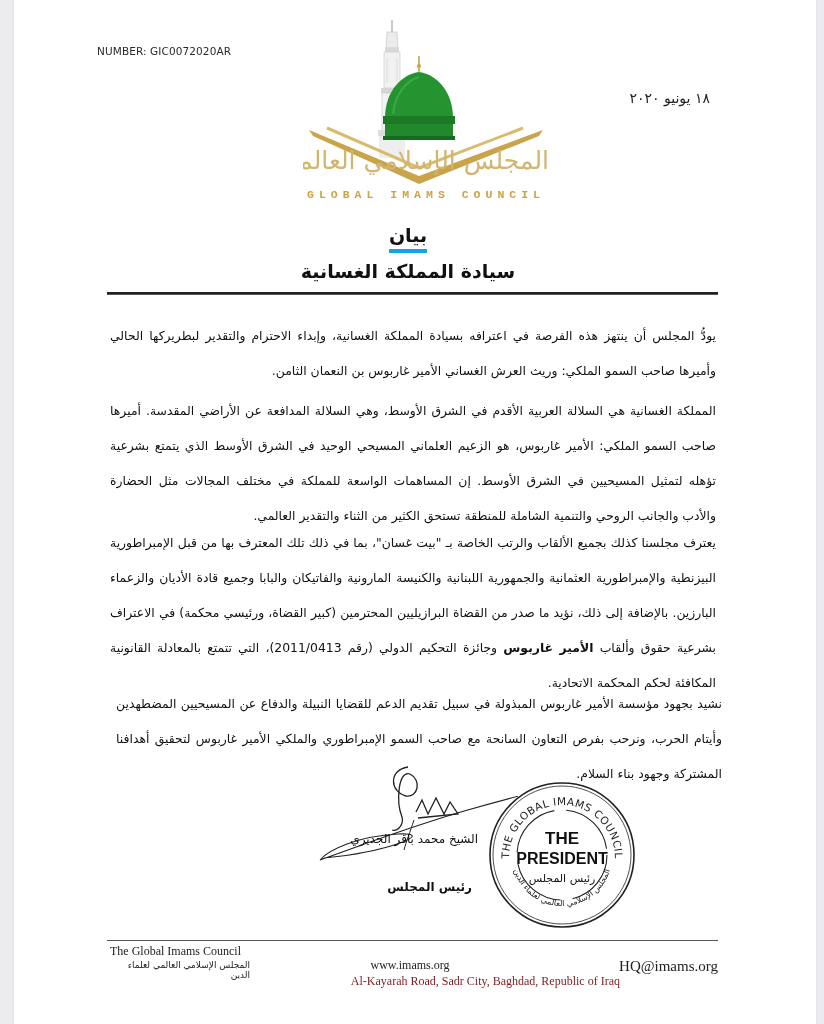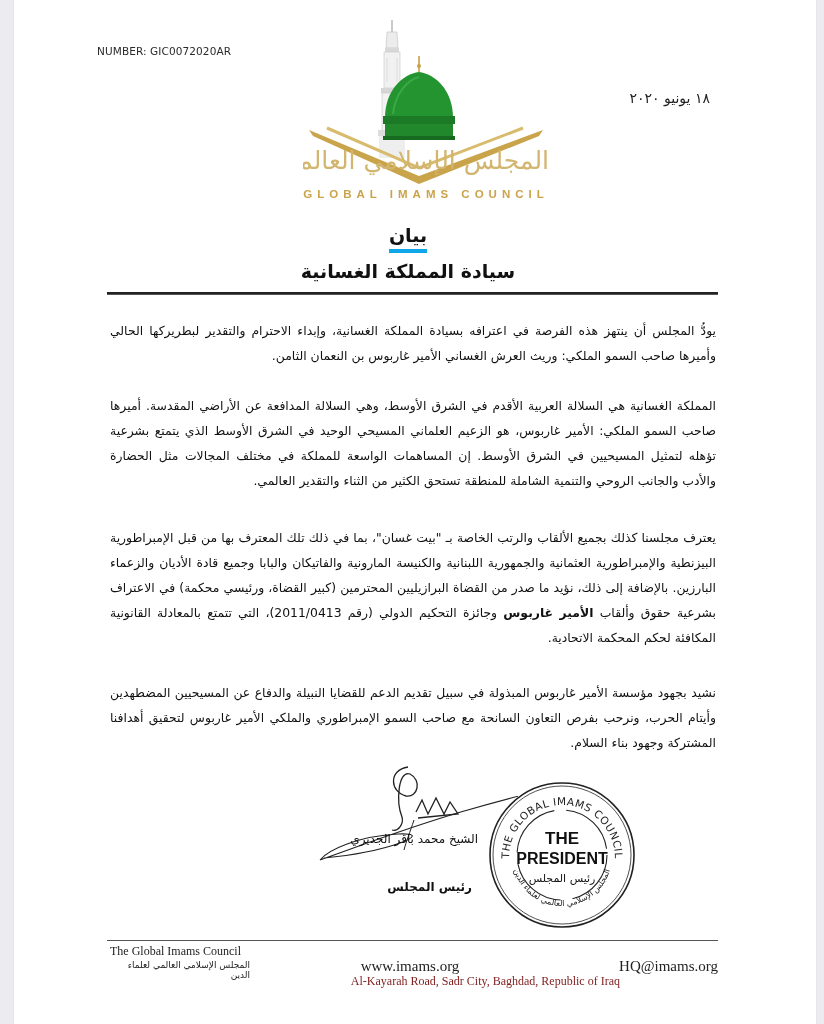--- a/index.html
+++ b/index.html
@@ -20,21 +20,21 @@
     font-family:"DejaVu Sans", sans-serif; font-size:10.5px; color:#2a2a2a;
     letter-spacing:0.1px;
   }
   .date {
     position:absolute; left:590px; top:90px; width:120px; text-align:right;
     direction:rtl; font-family:"DejaVu Sans", sans-serif; font-size:14px; color:#222;
   }
   .logo { position:absolute; left:303px; top:18px; width:246px; height:192px; }
   .logo-wordmark {
     position:absolute; left:0; top:170px; width:246px; text-align:center;
-    font-family:Liberation Sans, sans-serif; font-size:11.5px; letter-spacing:5px;
+    font-family:Liberation Mono, monospace; font-size:11.5px; letter-spacing:5px;
     color:#c9a44b; font-weight:bold;
   }
   .logo-arabic {
     position:absolute; left:0; top:128px; width:246px; text-align:center;
     direction:rtl; font-family:"DejaVu Serif", serif; font-size:25px; color:#d2b56e;
     letter-spacing:-1px; white-space:nowrap; overflow:hidden;
   }
   .title-block { position:absolute; left:100px; top:222px; width:616px; text-align:center; direction:rtl; }
   .title-main {
     display:inline-block; font-family:"DejaVu Sans", sans-serif; font-weight:bold; font-size:19px;
@@ -43,21 +43,21 @@
   .title-sub {
     display:block; margin-top:4px; font-family:"DejaVu Sans", sans-serif; font-weight:bold; font-size:19px; line-height:28px;
   }
   .rule-top {
     position:absolute; left:107px; top:292px; width:611px; height:0;
     border-top:2px solid #222; border-bottom:1px solid #555;
   }
   .body-text {
     position:absolute; left:110px; width:606px;
     direction:rtl; text-align:justify; text-align-last:right;
-    font-family:"DejaVu Sans", sans-serif; font-size:12.4px; line-height:25px; color:#111;
+    font-family:"DejaVu Sans", sans-serif; font-size:12.4px; line-height:35px; color:#111;
   }
   .p1 { top:318px; }
   .p2 { top:393px; }
   .p3 { top:525px; }
   .p4 { top:680px; }
   .body-text b { font-weight:bold; }
   .signature { position:absolute; left:318px; top:762px; width:200px; height:100px; }
   .signer-name {
     position:absolute; left:318px; top:832px; width:160px; text-align:right; direction:rtl;
     font-family:"DejaVu Sans", sans-serif; font-size:12px;
@@ -65,21 +65,21 @@
   .signer-title {
     position:absolute; left:318px; top:880px; width:154px; text-align:right; direction:rtl;
     font-family:"DejaVu Sans", sans-serif; font-size:12px; font-weight:bold;
   }
   .stamp { position:absolute; left:487px; top:780px; width:150px; height:150px; }
   .rule-bottom {
     position:absolute; left:107px; top:940px; width:611px; height:0; border-top:1px solid #555;
   }
   .footer-org-en { position:absolute; left:110px; top:944px; font-family:"Liberation Serif", serif; font-size:12px; color:#222; }
   .footer-org-ar { position:absolute; left:110px; top:960px; width:140px; direction:rtl; text-align:right; font-family:"DejaVu Sans", sans-serif; font-size:9px; color:#222; }
-  .footer-web { position:absolute; left:330px; top:958px; width:160px; text-align:center; font-family:"Liberation Serif", serif; font-size:15px; color:#222; }
+  .footer-web { position:absolute; left:330px; top:958px; width:160px; text-align:center; font-family:"Liberation Serif", serif; font-size:12px; color:#222; }
   .footer-email { position:absolute; left:600px; top:958px; width:118px; text-align:right; font-family:"Liberation Serif", serif; font-size:15px; color:#222; }
   .footer-address { position:absolute; left:200px; top:974px; width:420px; text-align:right; font-family:"Liberation Serif", serif; font-size:12px; color:#7f1d1d; }
 </style>
 </head>
 <body>
 
 <div class="sheet"></div>
 
 <div class="ref-number">NUMBER: GIC0072020AR</div>
 
@@ -123,21 +123,21 @@
 <div class="title-block">
   <span class="title-main">بيان</span>
   <span class="title-sub">سيادة المملكة الغسانية</span>
 </div>
 
 <div class="rule-top"></div>
 
 <p class="body-text p1" style="margin:0">يودُّ المجلس أن ينتهز هذه الفرصة في اعترافه بسيادة المملكة الغسانية، وإبداء الاحترام والتقدير لبطريركها الحالي وأميرها صاحب السمو الملكي: وريث العرش الغساني الأمير غاربوس بن النعمان الثامن.</p>
 <p class="body-text p2" style="margin:0">المملكة الغسانية هي السلالة العربية الأقدم في الشرق الأوسط، وهي السلالة المدافعة عن الأراضي المقدسة. أميرها صاحب السمو الملكي: الأمير غاربوس، هو الزعيم العلماني المسيحي الوحيد في الشرق الأوسط الذي يتمتع بشرعية تؤهله لتمثيل المسيحيين في الشرق الأوسط. إن المساهمات الواسعة للمملكة في مختلف المجالات مثل الحضارة والأدب والجانب الروحي والتنمية الشاملة للمنطقة تستحق الكثير من الثناء والتقدير العالمي.</p>
 <p class="body-text p3" style="margin:0"><span>يعترف مجلسنا كذلك بجميع الألقاب والرتب الخاصة بـ "بيت غسان"، بما في ذلك تلك المعترف بها من قبل الإمبراطورية البيزنطية والإمبراطورية العثمانية والجمهورية اللبنانية والكنيسة المارونية والفاتيكان والبابا وجميع قادة الأديان والزعماء البارزين. بالإضافة إلى ذلك، نؤيد ما صدر من القضاة البرازيليين المحترمين (كبير القضاة، ورئيسي محكمة) في الاعتراف بشرعية حقوق وألقاب </span><b>الأمير غاربوس</b><span> وجائزة التحكيم الدولي (رقم 2011/0413)، التي تتمتع بالمعادلة القانونية المكافئة لحكم المحكمة الاتحادية.</span></p>
-<p class="body-text p4" style="margin:0">نشيد بجهود مؤسسة الأمير غاربوس المبذولة في سبيل تقديم الدعم للقضايا النبيلة والدفاع عن المسيحيين المضطهدين وأيتام الحرب، ونرحب بفرص التعاون السانحة مع صاحب السمو الإمبراطوري والملكي الأمير غاربوس لتحقيق أهدافنا المشتركة وجهود بناء السلام.</p>
+<p class="body-text p4" style="margin:6px">نشيد بجهود مؤسسة الأمير غاربوس المبذولة في سبيل تقديم الدعم للقضايا النبيلة والدفاع عن المسيحيين المضطهدين وأيتام الحرب، ونرحب بفرص التعاون السانحة مع صاحب السمو الإمبراطوري والملكي الأمير غاربوس لتحقيق أهدافنا المشتركة وجهود بناء السلام.</p>
 
 <svg class="signature" viewBox="0 0 200 100">
   <path d="M90 5 C 70 8, 72 30, 88 34 C 100 36, 104 18, 92 12 C 80 8, 78 40, 84 55 C 86 62, 80 70, 74 68" fill="none" stroke="#222" stroke-width="1.3"></path>
   <path d="M2 98 C 60 78, 150 40, 310 10 M 6 96 C 70 90, 120 70, 80 72 C 40 74, 10 88, 2 98" fill="none" stroke="#222" stroke-width="1.1"></path>
   <path d="M98 50 L104 38 L110 52 L118 36 L126 52 L132 40 L140 52 L100 56" fill="none" stroke="#222" stroke-width="1.3"></path>
   <path d="M96 58 C 92 70, 88 80, 86 88" fill="none" stroke="#222" stroke-width="1"></path>
 </svg>
 <div class="signer-name">الشيخ محمد باقر الجديري</div>
 <div class="signer-title">رئيس المجلس</div>
 

